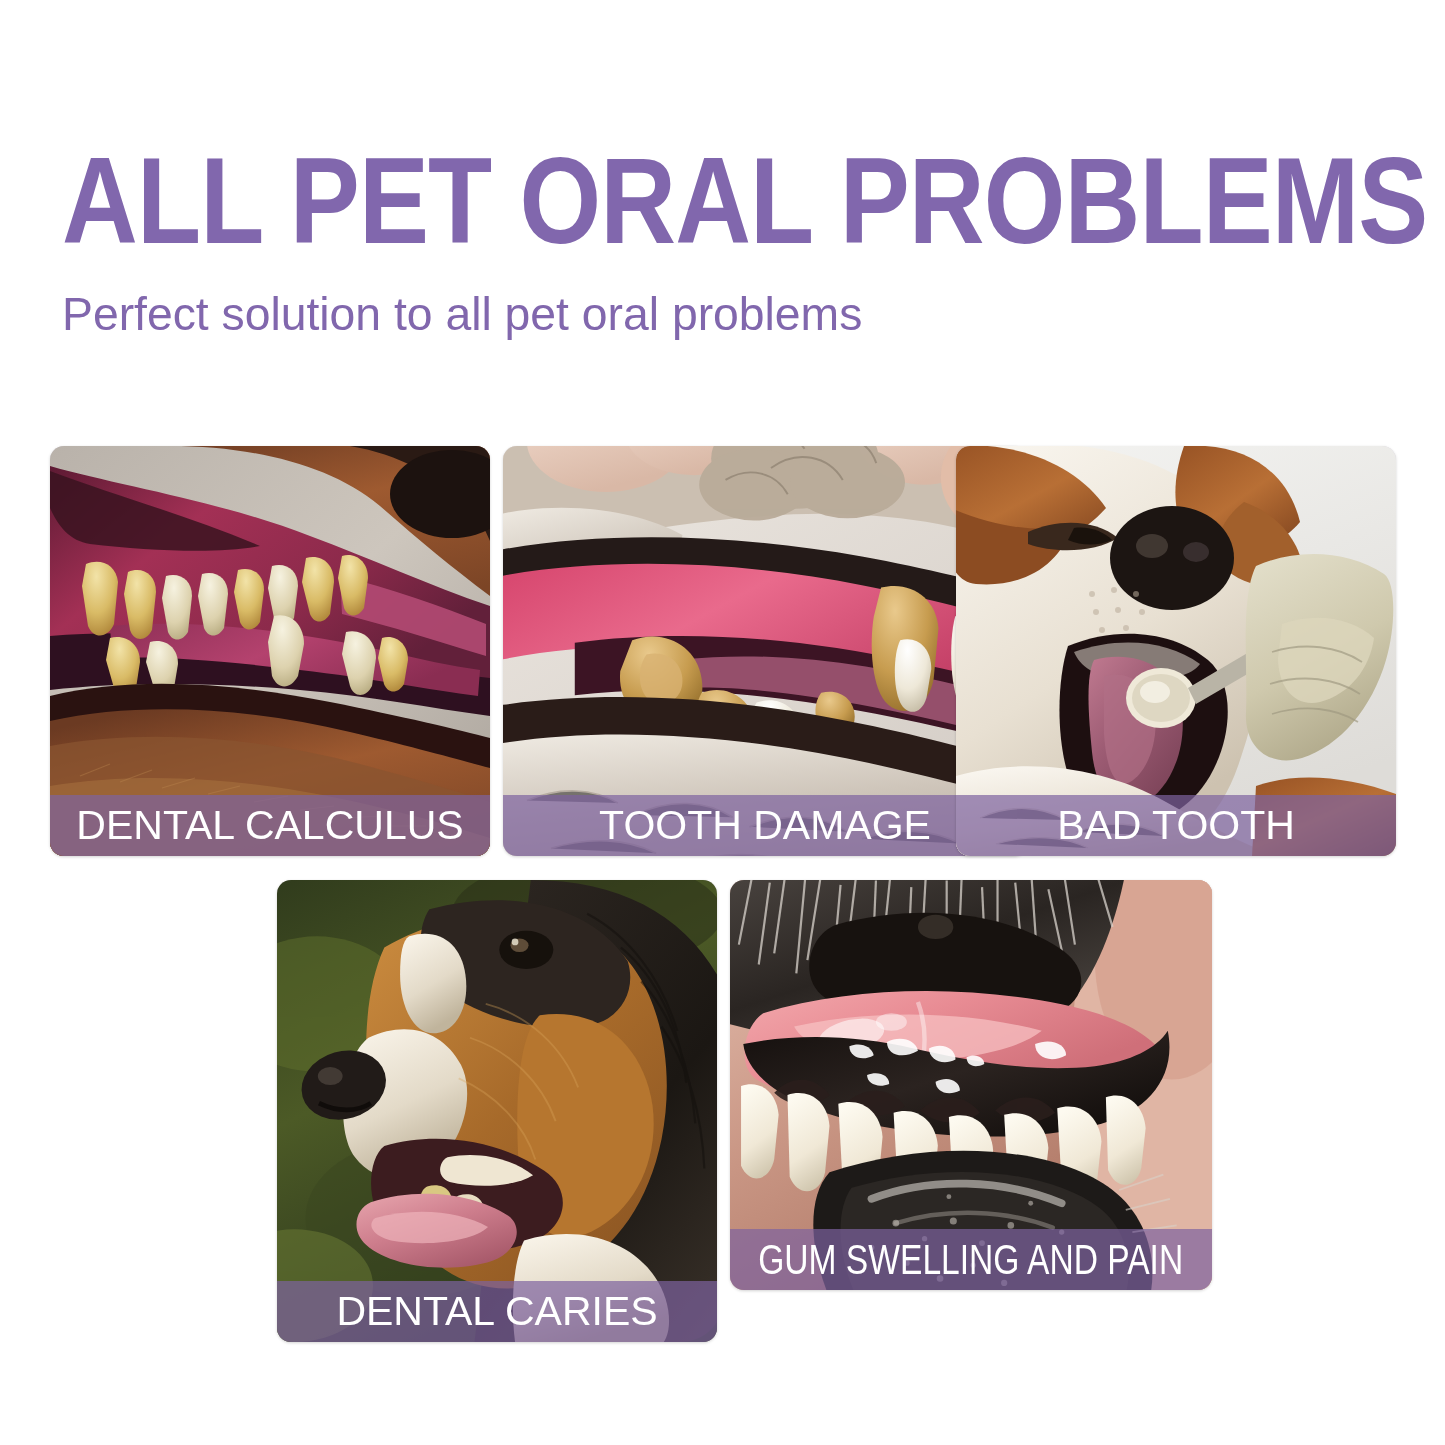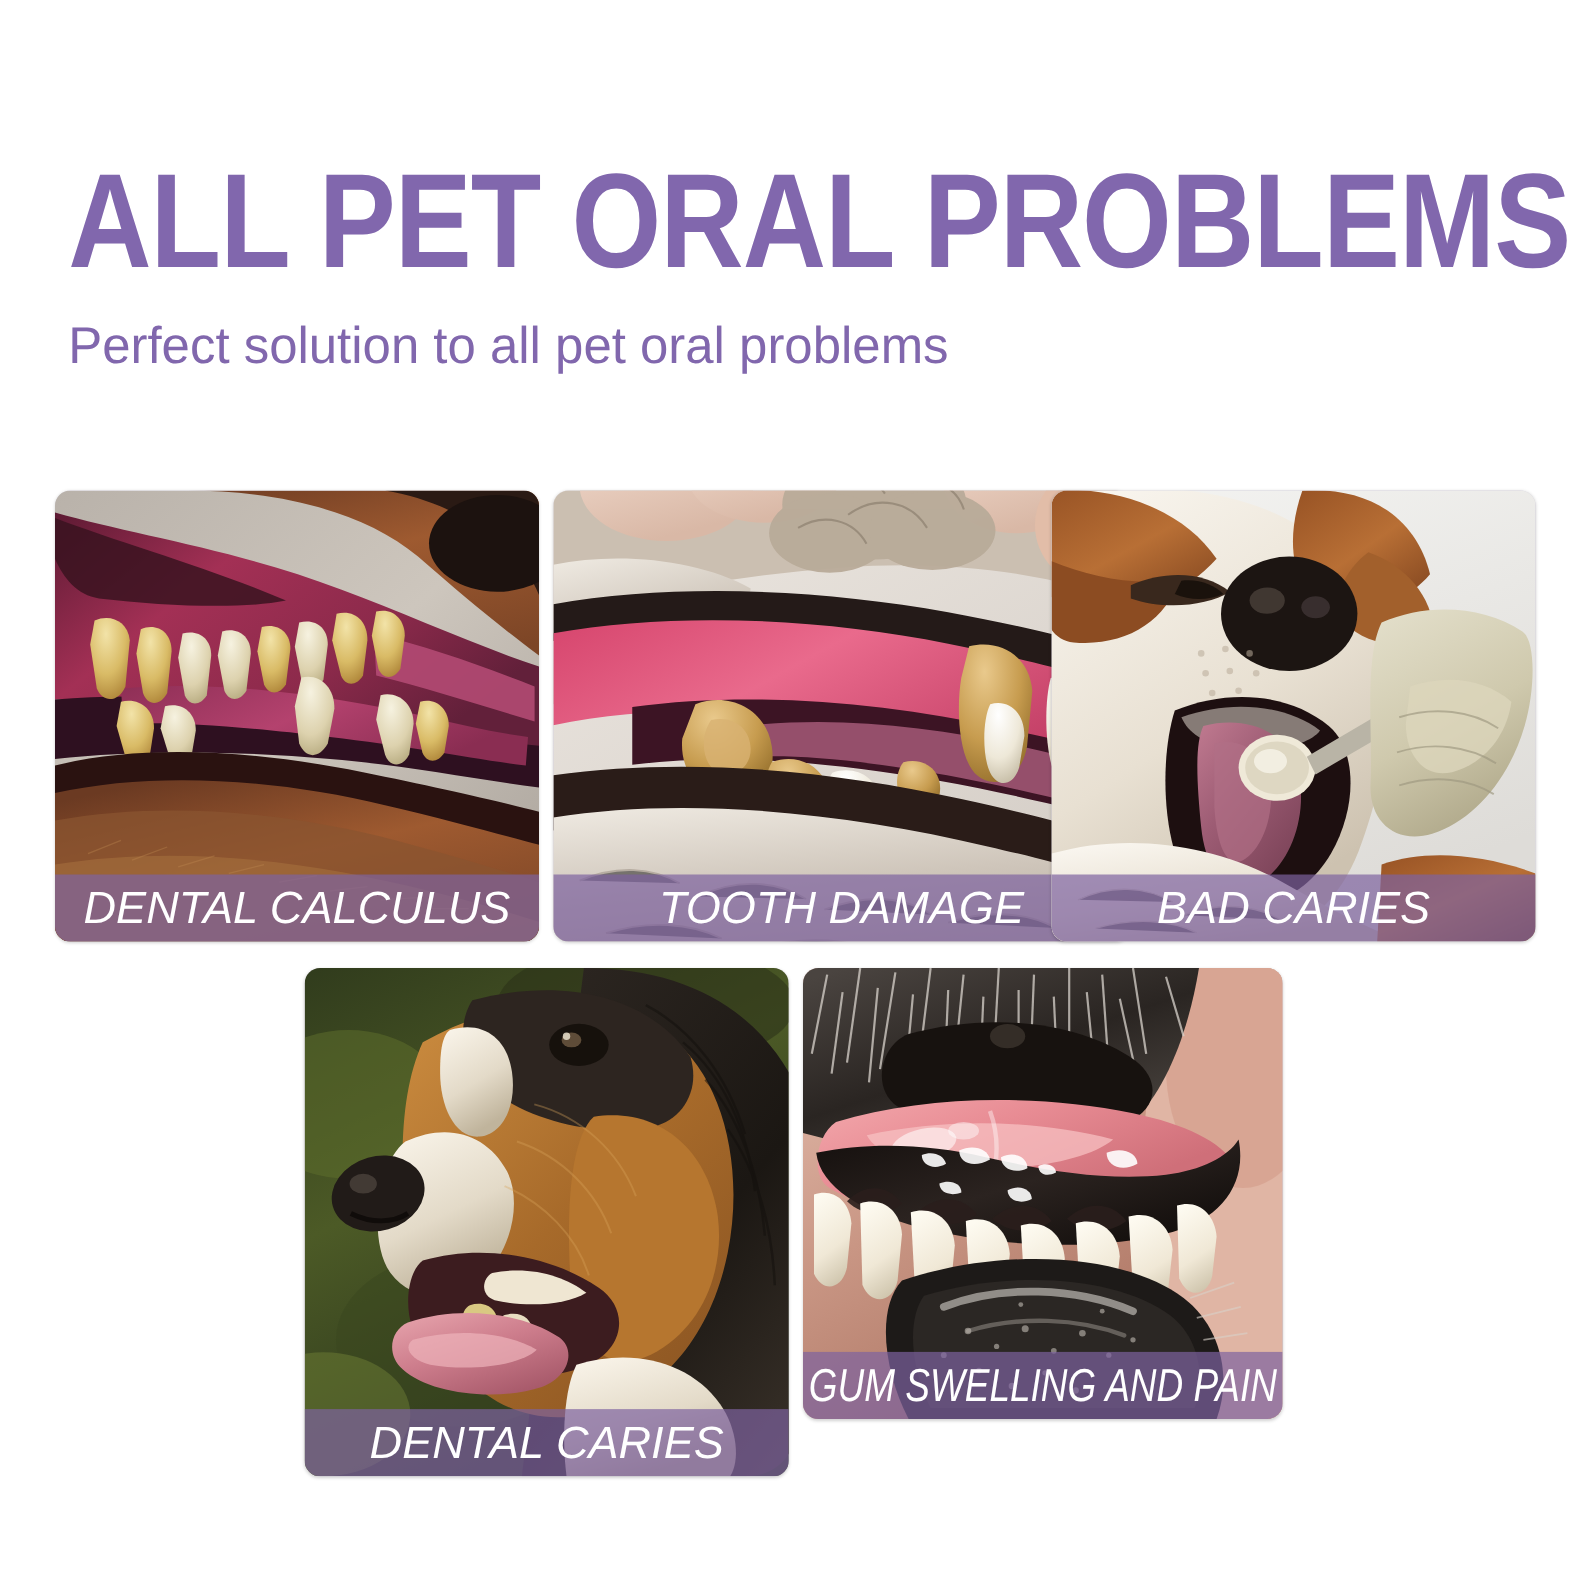--- a/index.html
+++ b/index.html
@@ -65,21 +65,20 @@
     height: 1445px;
     pointer-events: none;
   }
   .card {
     position: absolute;
     border-radius: 14px;
     overflow: hidden;
     background: #d8d3de;
     box-shadow: 0 1px 3px rgba(0,0,0,0.18);
     pointer-events: auto;
-    font-style: italic;
   }
   .card-photo {
     position: absolute;
     inset: 0;
     width: 100%;
     height: 100%;
     display: block;
   }
   .card-caption {
     position: absolute;
@@ -105,21 +104,21 @@
     transform: scaleX(0.80);
     transform-origin: center center;
     font-size: 42px;
   }
 
   
   #card-0 { left: 50px;  top: 446px;  width: 440px; height: 410px; }
   #card-1 { left: 503px; top: 446px;  width: 524px; height: 410px; }
   #card-2 { left: 956px; top: 446px;  width: 440px; height: 410px; }
   #card-3 { left: 277px; top: 880px;  width: 440px; height: 462px; }
-  #card-4 { left: 730px; top: 880px;  width: 436px; height: 410px; }
+  #card-4 { left: 730px; top: 880px;  width: 436px; height: 410px; padding-left: 46px; }
 </style>
 </head>
 <body>
 
 <div id="page">
 
   <div class="header">
     <h1 class="title">ALL PET ORAL PROBLEMS</h1>
     <p class="subtitle">Perfect solution to all pet oral problems</p>
   </div>
@@ -388,21 +387,21 @@
 
         <path d="M0,330 C70,310 150,322 210,356 C252,380 288,398 320,410 L0,410 Z" fill="url(#c2white)"></path>
         <path d="M300,340 C340,326 390,330 440,348 L440,410 L296,410 Z" fill="url(#c2brown)"></path>
         <g stroke="#b8ac98" stroke-width="1.3" opacity="0.5">
           <path d="M24,372 C54,358 86,360 110,374"></path>
           <path d="M120,386 C152,374 184,376 208,390"></path>
           <path d="M40,398 C74,388 108,390 132,402"></path>
         </g>
       </svg>
       <div class="card-caption">
-        <span class="card-caption-text">BAD CARIES</span>
+        <span class="card-caption-text">BAD TOOTH</span>
       </div>
     </div>
 
     <div class="card" id="card-3">
       <svg class="card-photo" viewBox="0 0 440 410" preserveAspectRatio="xMidYMid slice">
         <defs>
           <linearGradient id="c3bg" x1="0" y1="0" x2="0.5" y2="1">
             <stop offset="0" stop-color="#2f3a1c"></stop>
             <stop offset="0.45" stop-color="#4c5a26"></stop>
             <stop offset="1" stop-color="#26301a"></stop>

